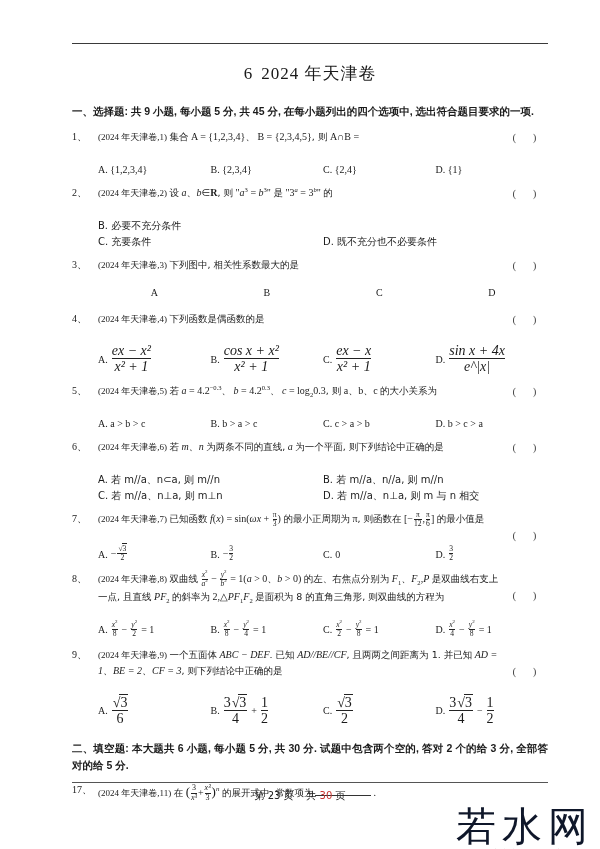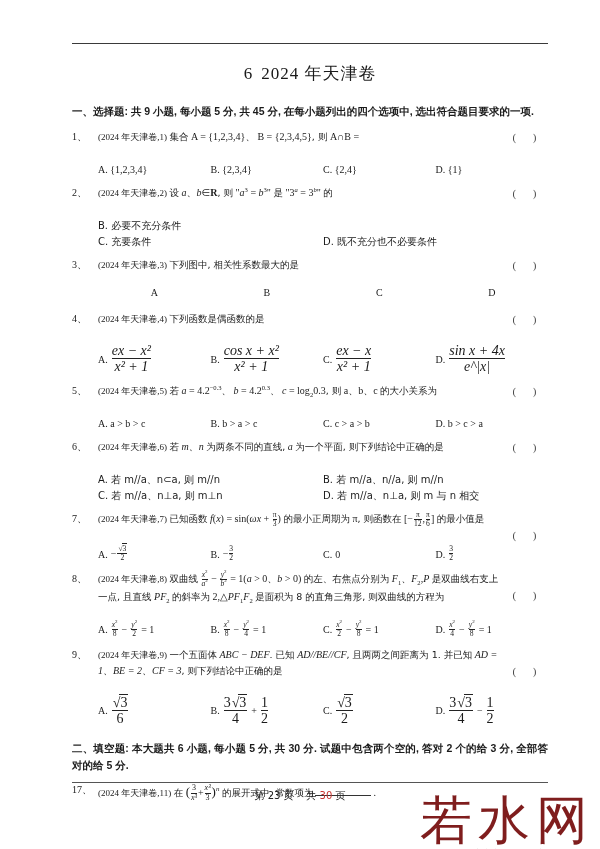--- a/index.html
+++ b/index.html
@@ -181,23 +181,23 @@
   .watermark {
     position: absolute;
     right: 6px;
     bottom: -4px;
     text-align: center;
     pointer-events: none;
     user-select: none;
   }
   .watermark .wm-main {
     font-family: "DejaVu Sans", "Liberation Sans", sans-serif;
-    font-size: 52px;
+    font-size: 40px;
     font-weight: 500;
-    color: #7f1d1d;
+    color: #0f172a;
     letter-spacing: 6px;
     line-height: 1;
   }
   .watermark .wm-sub {
     font-family: "DejaVu Sans", "Liberation Sans", sans-serif;
     font-size: 5px;
     color: #d8d8d8;
     letter-spacing: 1.2px;
     margin-top: 1px;
   }

